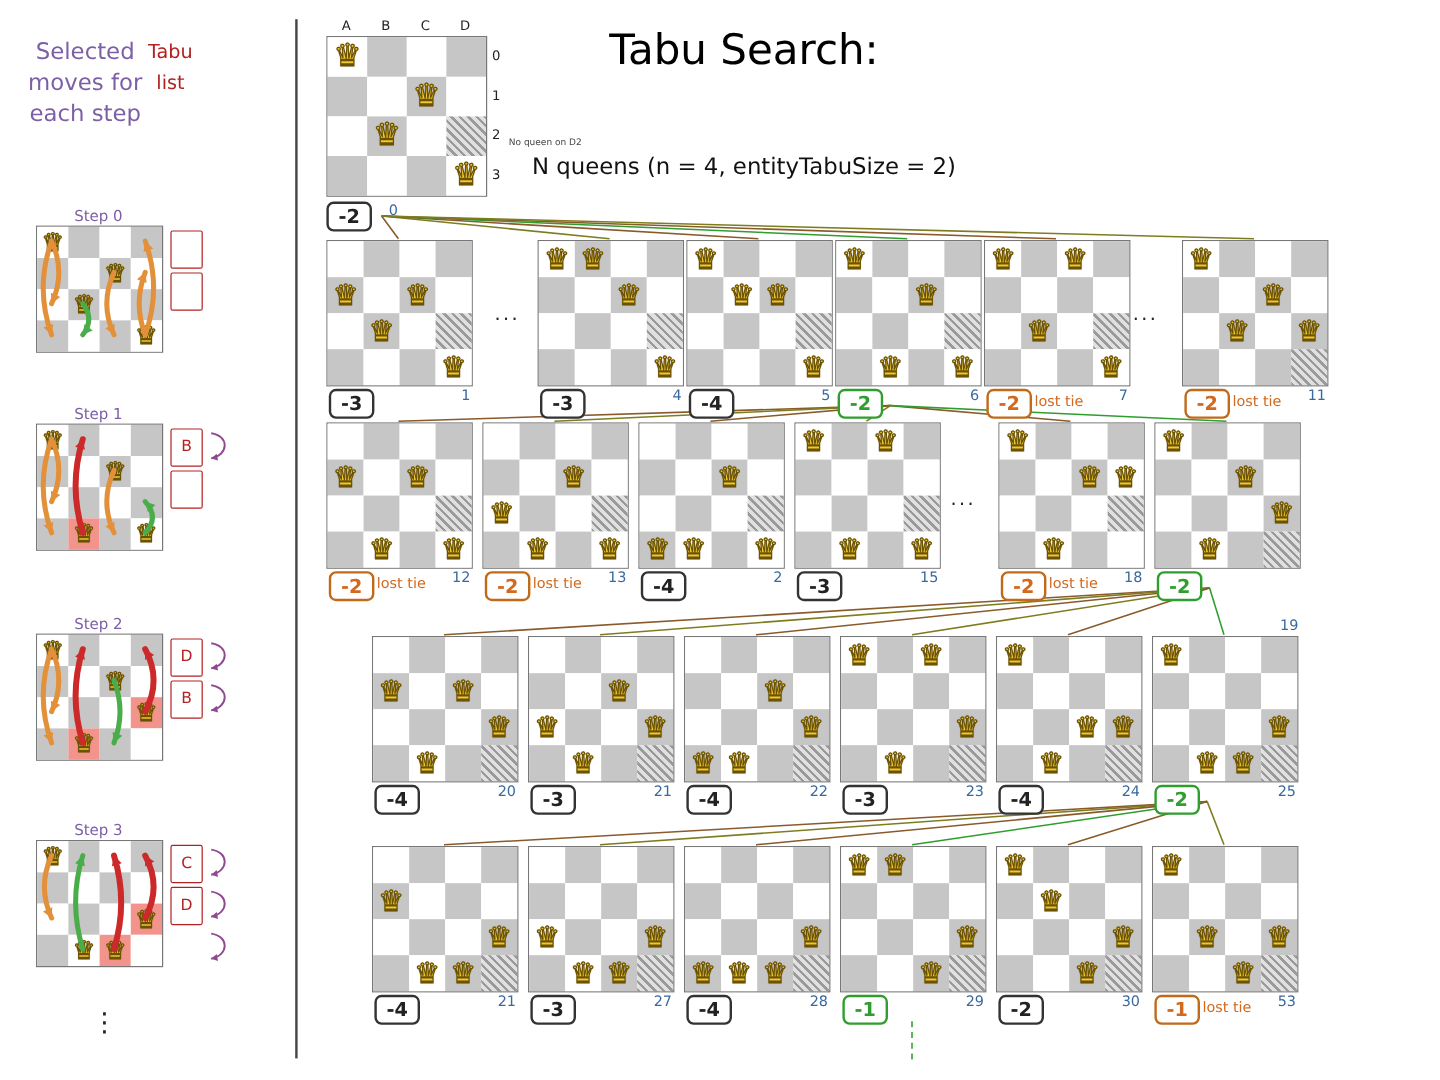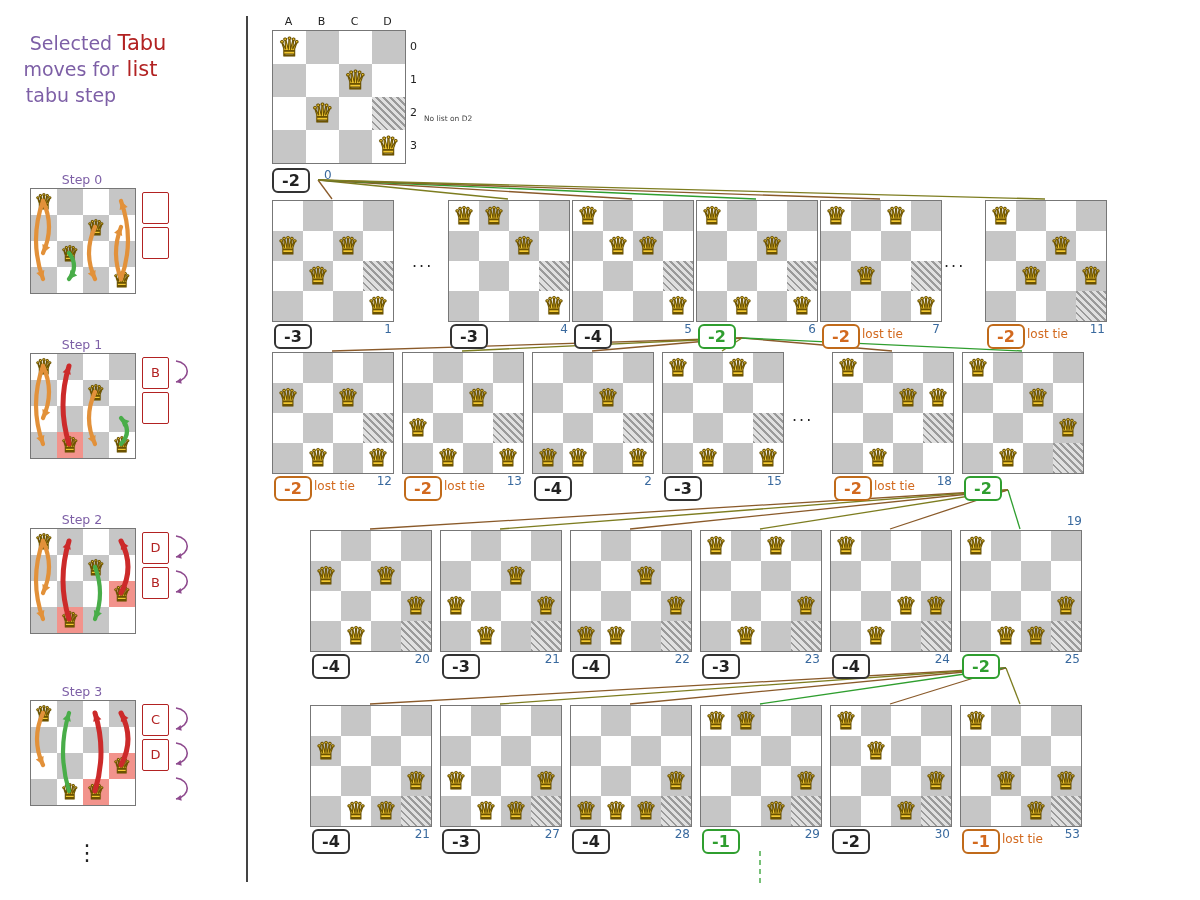--- a/index.html
+++ b/index.html
@@ -1,20 +1,20 @@
 <!DOCTYPE html>
 <html><head>
 <meta charset="utf-8">
 <style>
   html,body{margin:0;padding:0;background:#fff;}
   body{font-family:"DejaVu Sans","Liberation Sans",sans-serif;}
   .stage{position:relative;width:1200px;height:900px;background:#fff;overflow:hidden;}
   #edge-layer{position:absolute;left:0;top:0;}
   .sel-label{position:absolute;left:18px;top:30px;width:106px;text-align:center;font-size:19px;line-height:26px;color:#7d5fa6;}
-  .tabu-label{position:absolute;left:112px;top:30px;width:60px;text-align:center;font-size:21px;line-height:26px;color:#b22222;}
+  .tabu-label{position:absolute;left:112px;top:30px;width:60px;text-align:center;font-size:16px;line-height:26px;color:#b22222;}
   .divider{position:absolute;left:246px;top:16px;width:2px;height:866px;background:#444;}
   .title1{position:absolute;left:430px;top:22px;width:380px;text-align:center;font-size:35px;color:#000;}
   .title2{position:absolute;left:430px;top:70px;width:380px;text-align:center;font-size:35px;color:#000;}
   .subtitle{position:absolute;left:410px;top:128px;width:420px;text-align:center;font-size:19px;color:#111;}
   .note-box{position:absolute;left:916px;top:24px;width:264px;height:92px;border:3px solid #c4690c;border-radius:4px;box-sizing:border-box;padding:6px 10px;font-size:17px;color:#cc6600;}
   .v-ellipsis{position:absolute;left:76px;top:840px;font-size:22px;color:#222;}
   .board{position:absolute;box-sizing:content-box;border:1px solid #777;background:#fff;}
   .cell{position:absolute;box-sizing:border-box;}
   .cell.light{background:#ffffff;}
   .cell.dark{background:#c6c6c6;}
@@ -57,23 +57,25 @@
       <line x1="1008" y1="490" x2="890" y2="529" stroke="#8a5a2a" stroke-width="1.3"></line>
       <line x1="1008" y1="490" x2="1020" y2="529" stroke="#2f9e2f" stroke-width="1.3"></line>
       <line x1="1006" y1="668" x2="370" y2="704" stroke="#8a5a2a" stroke-width="1.3"></line>
       <line x1="1006" y1="668" x2="500" y2="704" stroke="#7d7d20" stroke-width="1.3"></line>
       <line x1="1006" y1="668" x2="630" y2="704" stroke="#8a5a2a" stroke-width="1.3"></line>
       <line x1="1006" y1="668" x2="760" y2="704" stroke="#2f9e2f" stroke-width="1.3"></line>
       <line x1="1006" y1="668" x2="890" y2="704" stroke="#8a5a2a" stroke-width="1.3"></line>
       <line x1="1006" y1="668" x2="1020" y2="704" stroke="#7d7d20" stroke-width="1.3"></line>
       <line x1="760" y1="851" x2="760" y2="886" stroke="#2f9e2f" stroke-width="1.3" stroke-dasharray="5 4"></line>
     </svg>
-  <div class="sel-label">Selected moves for tabu step</div>
+  <div class="sel-label">Selected moves for each step</div>
   <div class="tabu-label">Tabu list</div>
   <div class="divider"></div>
+  <div class="title1">Tabu Search:</div>
+  <div class="subtitle">N queens (n = 4, entityTabuSize = 2)</div>
   <div class="v-ellipsis">⋮</div>
 <div class="board" style="position: absolute; left: 272px; top: 200px; width: 120px; height: 120px;">
       <div class="cell light" style="position: absolute; left: 0px; top: 0px; width: 30px; height: 30px;"></div>
       <div class="cell dark" style="position: absolute; left: 30px; top: 0px; width: 30px; height: 30px;"></div>
       <div class="cell light" style="position: absolute; left: 60px; top: 0px; width: 30px; height: 30px;"></div>
       <div class="cell dark" style="position: absolute; left: 90px; top: 0px; width: 30px; height: 30px;"></div>
       <div class="cell dark" style="position: absolute; left: 0px; top: 30px; width: 30px; height: 30px;"></div>
       <div class="cell light" style="position: absolute; left: 30px; top: 30px; width: 30px; height: 30px;"></div>
       <div class="cell dark" style="position: absolute; left: 60px; top: 30px; width: 30px; height: 30px;"></div>
       <div class="cell light" style="position: absolute; left: 90px; top: 30px; width: 30px; height: 30px;"></div>
@@ -673,21 +675,21 @@
       <span class="queen" style="position: absolute; left: 99px; top: 99px; width: 33px; height: 33px; font-size: 26px; line-height: 33px;">♛</span>
     </div>
     <div class="coord" style="position: absolute; left: 272px; top: 15px; width: 33px; text-align: center;">A</div>
     <div class="coord" style="position: absolute; left: 305px; top: 15px; width: 33px; text-align: center;">B</div>
     <div class="coord" style="position: absolute; left: 338px; top: 15px; width: 33px; text-align: center;">C</div>
     <div class="coord" style="position: absolute; left: 371px; top: 15px; width: 33px; text-align: center;">D</div>
     <div class="coord" style="position: absolute; left: 410px; top: 40px; width: 14px;">0</div>
     <div class="coord" style="position: absolute; left: 410px; top: 73px; width: 14px;">1</div>
     <div class="coord" style="position: absolute; left: 410px; top: 106px; width: 14px;">2</div>
     <div class="coord" style="position: absolute; left: 410px; top: 139px; width: 14px;">3</div>
-    <div class="annot" style="position: absolute; left: 424px; top: 114px; width: 92px;">No list on D2</div>
+    <div class="annot" style="position: absolute; left: 424px; top: 114px; width: 92px;">No queen on D2</div>
     <div class="score normal" style="position: absolute; left: 272px; top: 168px; width: 34px; height: 21px;">-2</div>
     <div class="idx" style="position: absolute; left: 324px; top: 168px; width: 20px;">0</div>
     <div class="dots" style="position: absolute; left: 412px; top: 252px; width: 30px;">...</div>
     <div class="dots" style="position: absolute; left: 944px; top: 252px; width: 30px;">...</div>
     <div class="dots" style="position: absolute; left: 792px; top: 406px; width: 30px;">...</div>
     <div class="step-label" style="position: absolute; left: 30px; top: 172px; width: 104px; text-align: center;">Step 0</div>
     <div class="board" style="position: absolute; left: 30px; top: 188px; width: 104px; height: 104px;">
       <div class="cell light" style="position: absolute; left: 0px; top: 0px; width: 26px; height: 26px;"></div>
       <div class="cell dark" style="position: absolute; left: 26px; top: 0px; width: 26px; height: 26px;"></div>
       <div class="cell light" style="position: absolute; left: 52px; top: 0px; width: 26px; height: 26px;"></div>

